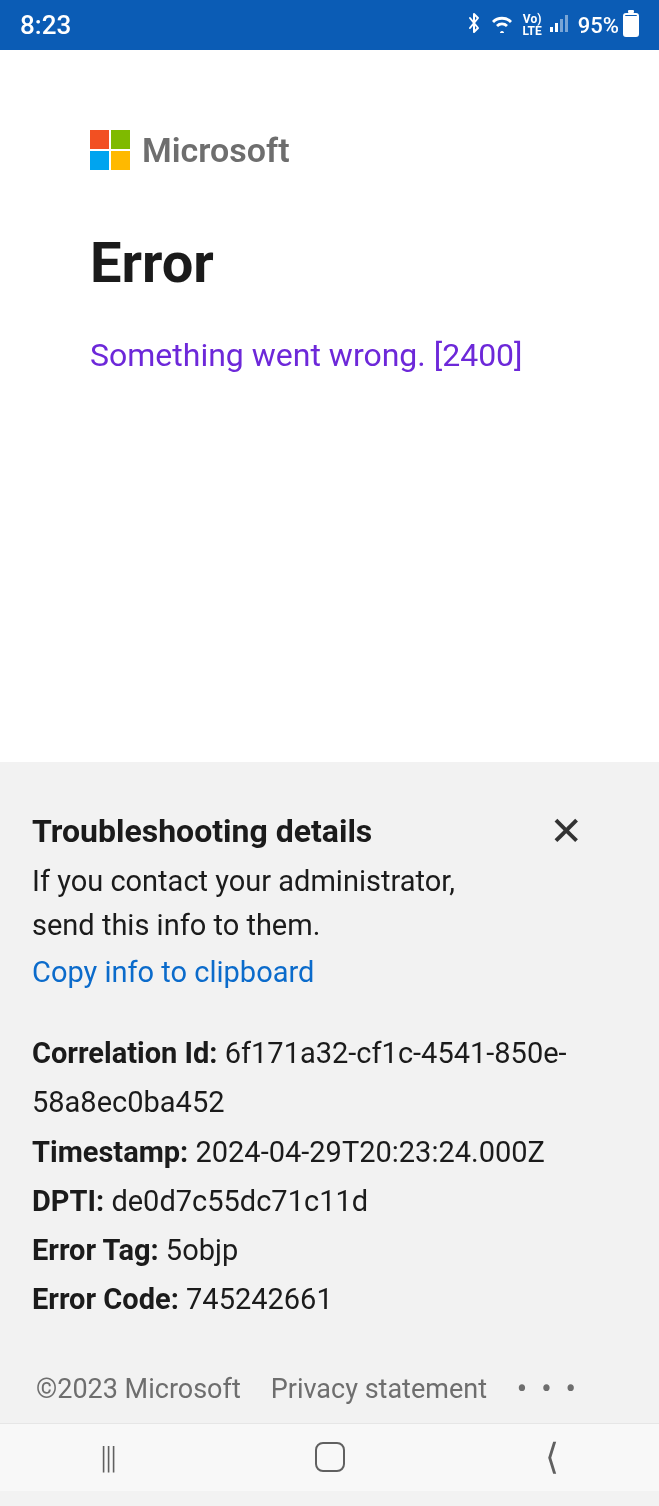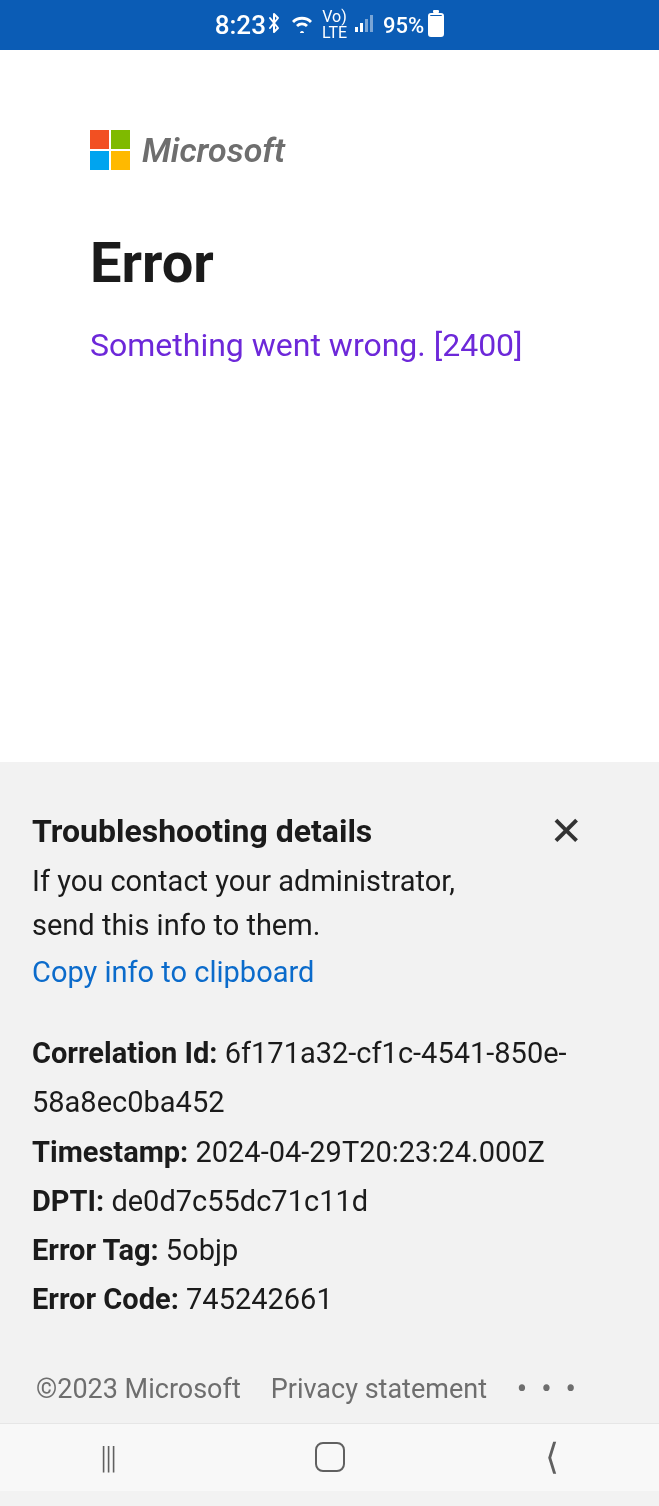--- a/index.html
+++ b/index.html
@@ -11,71 +11,71 @@
     overflow: hidden;
   }
 
   
   .status-bar {
     height: 50px;
     background: #0b5cb5;
     color: #fff;
     display: flex;
     align-items: center;
-    justify-content: center;
+    justify-content: space-between;
     padding: 0 20px;
     font-size: 26px;
     font-weight: 500;
   }
   .status-left { }
   .status-right {
     display: flex;
     align-items: center;
     gap: 8px;
     font-size: 22px;
   }
   .status-right .bt { font-size: 22px; }
   .status-right .wifi { font-size: 22px; }
-  .status-right .lte { font-size: 16px; line-height:1; text-align:center; font-weight:400; }
+  .status-right .lte { font-size: 12px; line-height:1; text-align:center; font-weight:700; }
   .status-right .sig { font-size: 20px; }
   .status-right .batt { display:flex; align-items:center; gap:4px; }
   .batt-icon {
     width: 16px; height: 24px;
     border: 2px solid #fff; border-radius: 3px;
     position: relative;
     background: linear-gradient(to top, #fff 95%, transparent 95%);
   }
   .batt-icon::before {
     content: ""; position:absolute; top:-5px; left:3px; width:6px; height:3px;
     background:#fff; border-radius:1px;
   }
 
   
   .main-area {
     background: #fff;
     padding: 80px 90px 40px 90px;
     height: 712px;
   }
-  .ms-brand { display:flex; align-items:center; gap:12px; margin-bottom: 60px; font-style: italic; }
+  .ms-brand { display:flex; align-items:center; gap:12px; margin-bottom: 60px; }
   .ms-logo {
     width: 40px; height: 40px;
     display: grid; grid-template-columns: 1fr 1fr; grid-template-rows: 1fr 1fr;
     gap: 2px;
   }
   .ms-logo div:nth-child(1){background:#f25022;}
   .ms-logo div:nth-child(2){background:#7fba00;}
   .ms-logo div:nth-child(3){background:#00a4ef;}
   .ms-logo div:nth-child(4){background:#ffb900;}
   .ms-text { font-size: 34px; color:#6e6e6e; font-weight:600; }
 
   .error-heading {
     font-size: 56px;
     font-weight: 700;
     color: #1b1b1b;
-    margin-bottom: 30px;
+    margin-bottom: 40px;
   }
   .error-msg {
     font-size: 32px;
     color: #6d28d9;
     margin-bottom: 80px;
   }
   .btn-row { text-align: right; }
   .close-btn {
     background: #0b5cb5;
     color: #fff;

